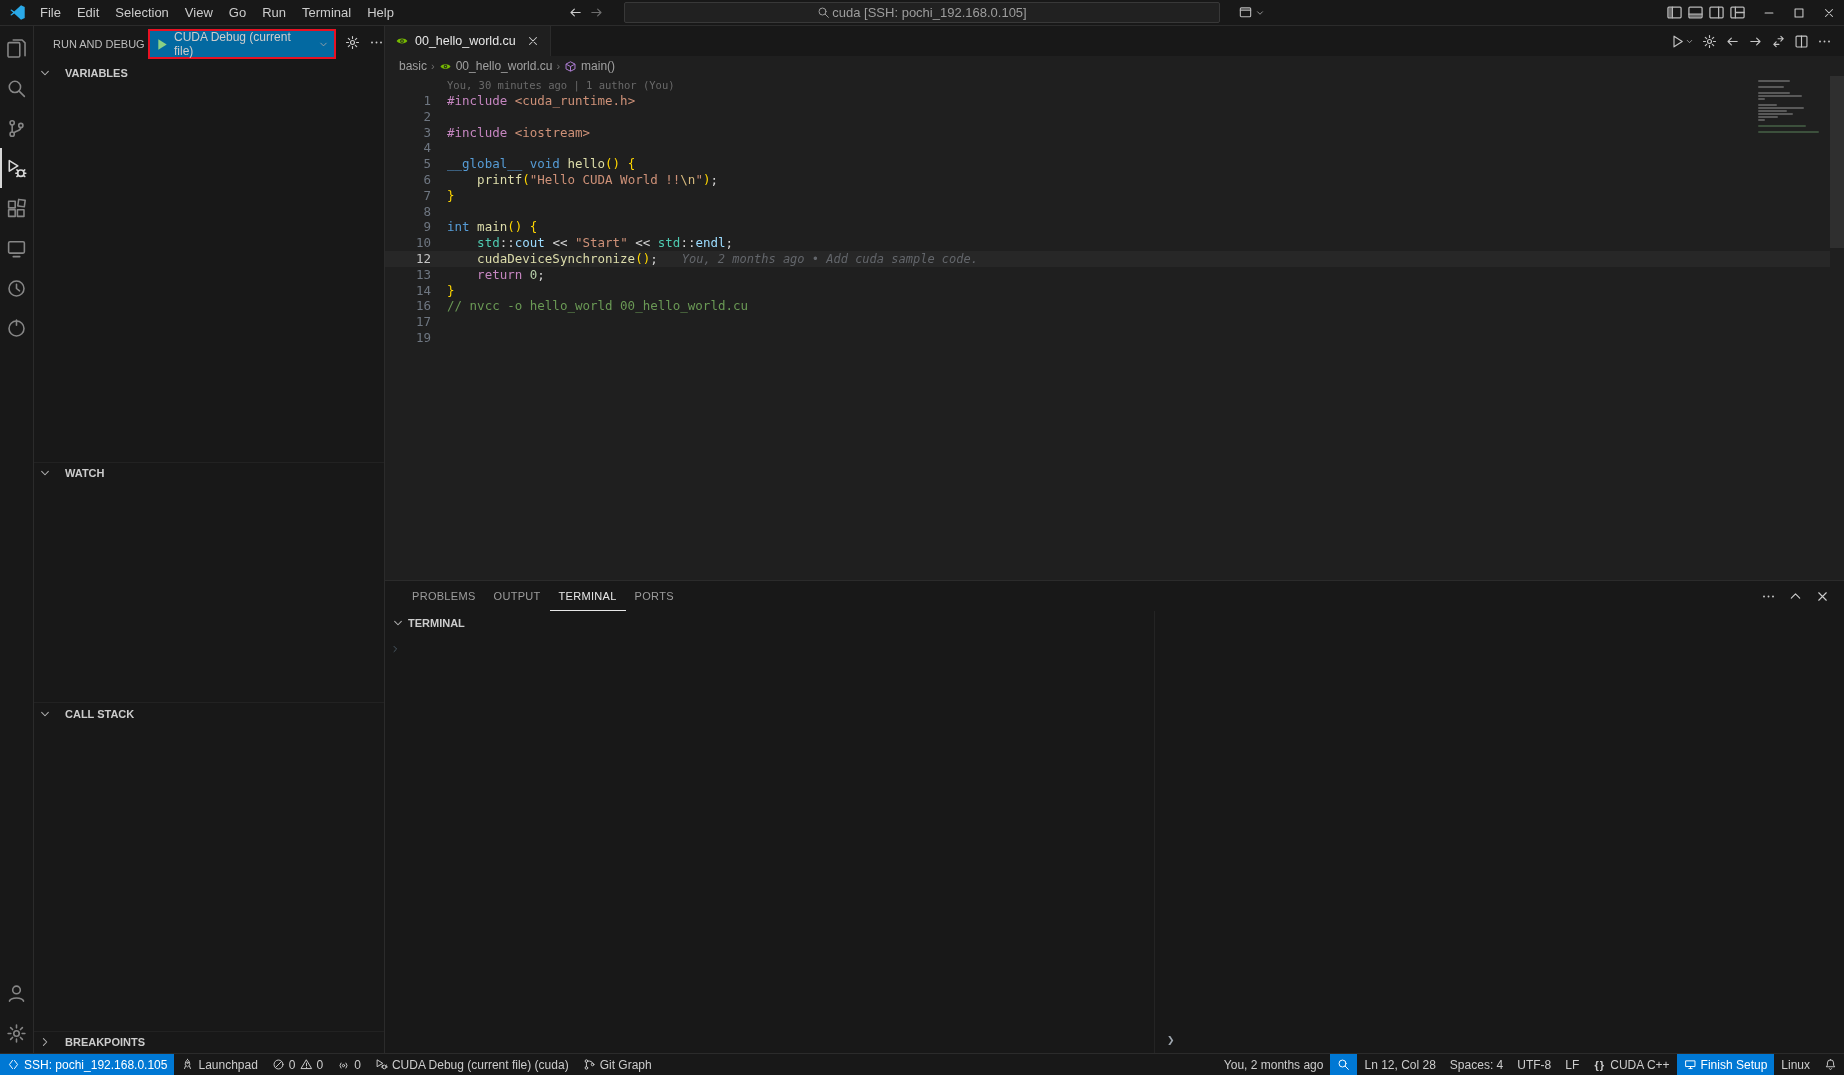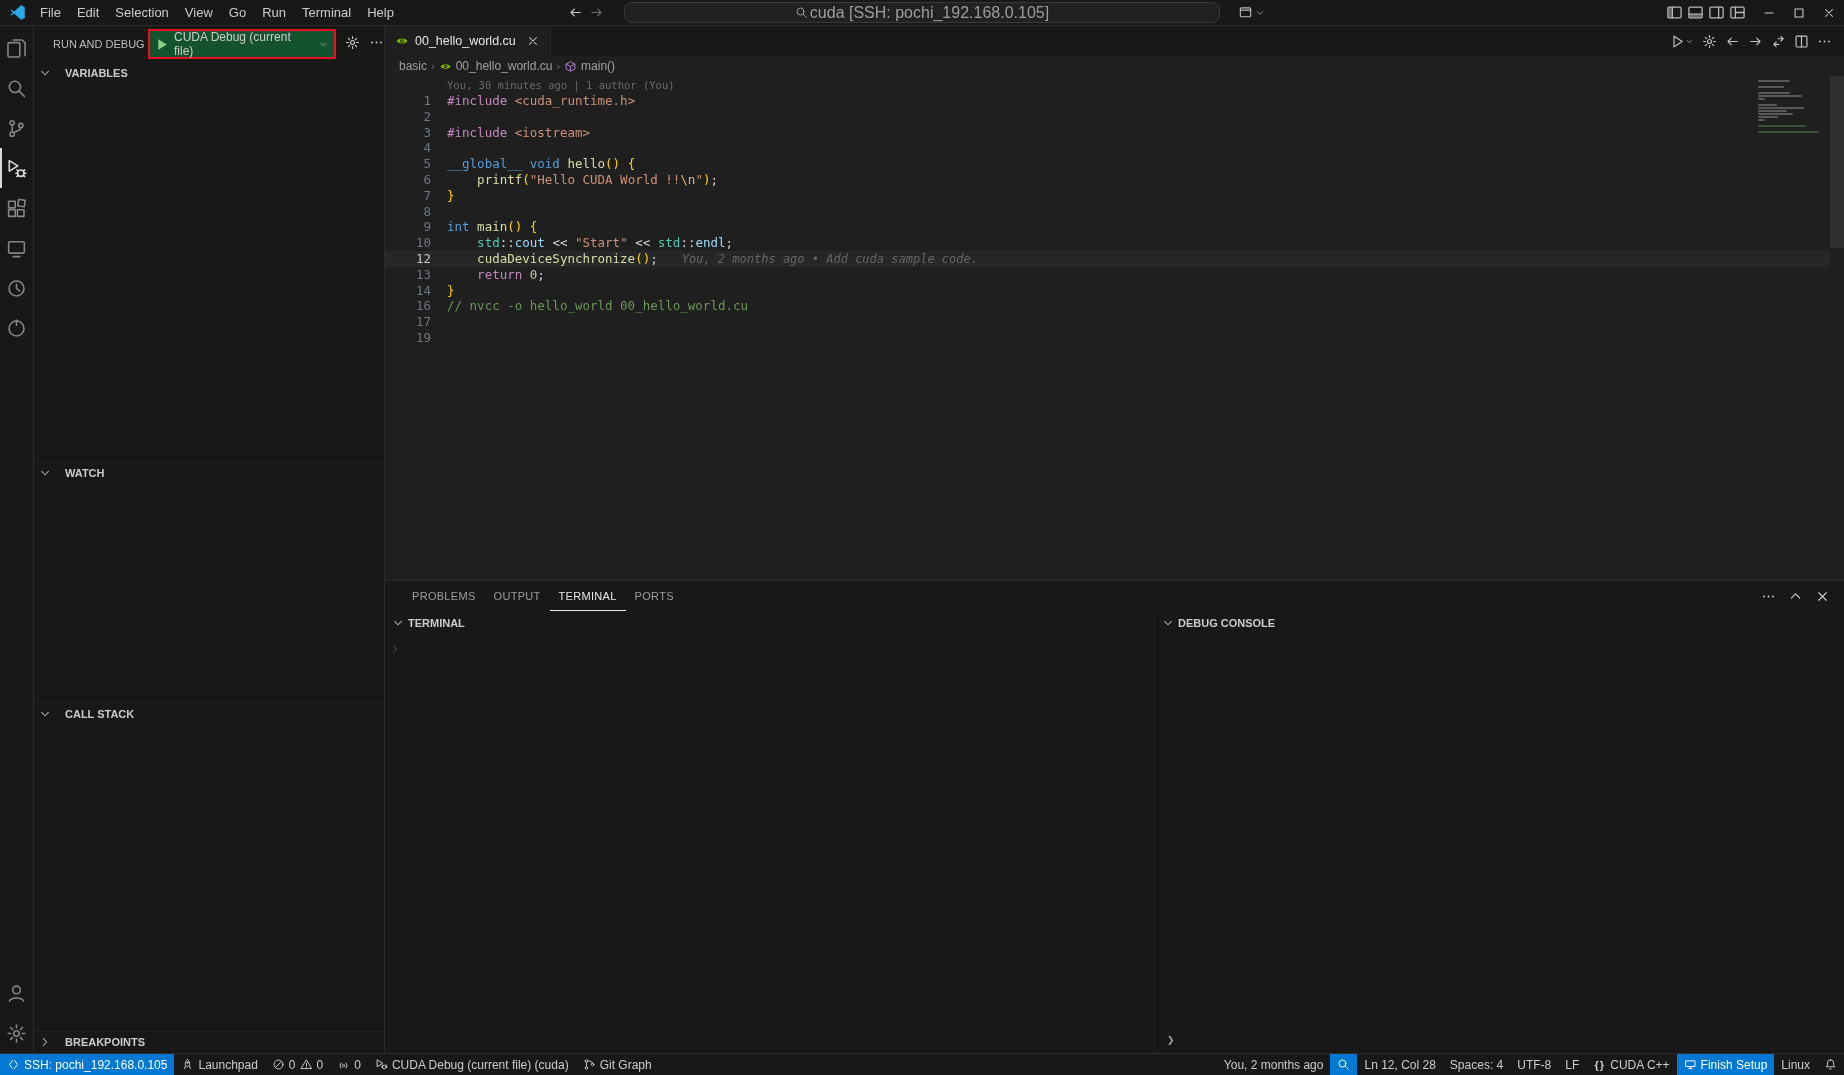--- a/index.html
+++ b/index.html
@@ -15,22 +15,22 @@
   
   .titlebar{height:26px;flex:0 0 26px;background:#181818;border-bottom:1px solid #2b2b2b;
     display:flex;align-items:center;position:relative;font-size:13px;}
   .tb-logo{margin:0 6px 0 9px;width:17px;height:17px;}
   .menus{display:flex;height:100%;align-items:center;}
   .menu-item{padding:0 8px;color:#cccccc;cursor:default;border-radius:4px;line-height:22px;}
   .nav-arrows{position:absolute;left:568px;display:flex;gap:6px;color:#cccccc;}
   .nav-arrows .ico{width:15px;height:15px;}
   .dim{color:#6e6e6e;}
   .cc{position:absolute;left:50%;transform:translateX(-50%);width:596px;height:21px;
-    background:#212121;border:1px solid #383838;border-radius:8px;display:flex;align-items:center;
-    justify-content:center;gap:2px;color:#9d9d9d;font-size:16px;}
+    background:#212121;border:1px solid #383838;border-radius:2px;display:flex;align-items:center;
+    justify-content:center;gap:2px;color:#9d9d9d;font-size:13px;}
   .cc .ico{width:13px;height:13px;}
   .after-cc{position:absolute;left:1238px;display:flex;align-items:center;gap:2px;color:#b8b8b8;}
   .after-cc .ico{width:15px;height:15px;}
   .after-cc .chev{width:10px;height:10px;}
   .tb-right{margin-left:auto;display:flex;align-items:center;height:100%;}
   .layout-group{display:flex;gap:4px;padding:0 8px;color:#b8b8b8;}
   .layout-group .ico{width:17px;height:17px;}
   .win-controls{display:flex;height:100%;}
   .win-btn{width:30px;height:100%;display:flex;align-items:center;justify-content:center;color:#cccccc;}
   .win-btn .ico{width:14px;height:14px;}
@@ -46,21 +46,21 @@
   .ab-icon{height:40px;display:flex;align-items:center;justify-content:center;color:#868686;cursor:pointer;}
   .ab-icon .ico{width:21px;height:21px;}
   .ab-icon.active{color:#d7d7d7;box-shadow:inset 2px 0 0 #d7d7d7;}
 
   
   .sidebar{width:351px;flex:0 0 351px;background:#181818;border-right:1px solid #2b2b2b;
     display:flex;flex-direction:column;min-height:0;}
   .sb-toolbar{height:36px;flex:0 0 36px;display:flex;align-items:center;padding-left:19px;}
   .sb-title{font-size:11px;color:#bcbcbc;width:95px;flex:0 0 95px;}
   .red-box{display:flex;align-items:center;gap:4px;border:2px solid #e81123;padding:2px 5px;height:30px;
-    background:#14532d;}
+    background:#0369a1;}
   .debug-select{display:flex;align-items:center;gap:5px;font-size:12px;color:#cccccc;cursor:pointer;}
   .debug-select .chev{width:11px;height:11px;color:#aaaaaa;}
   .play-btn{width:15px;height:15px;}
   .sb-tool-ico{margin-left:9px;color:#cccccc;cursor:pointer;}
   .sb-tool-ico .ico{width:15px;height:15px;}
   .sb-sections{flex:1;display:flex;flex-direction:column;min-height:0;}
   .section-h{height:22px;flex:0 0 22px;display:flex;align-items:center;gap:13px;padding-left:4px;
     font-size:11px;font-weight:bold;color:#cccccc;border-top:1px solid #222222;cursor:pointer;}
   .section-h .ico{width:14px;height:14px;color:#b0b0b0;}
   .section-h:first-child{border-top:none;}
@@ -598,28 +598,20 @@
             </div>
             <div class="pane-body">
               <span class="ico term-deco" id="term-deco">
                   <svg viewBox="0 0 16 16" fill="none" stroke="currentColor" stroke-width="1.2" stroke-linecap="round" stroke-linejoin="round">
                     <path d="M4 4.5 7.5 8 4 11.5"></path>
                   </svg>
                 </span>
             </div>
           </div>
           <div class="console-pane">
-            <div class="pane-h">
-              <span class="ico" id="cons-chev">
-                  <svg viewBox="0 0 16 16" fill="none" stroke="currentColor" stroke-width="1.2" stroke-linecap="round" stroke-linejoin="round">
-                    <path d="M4.2 6.2 8 10l3.8-3.8"></path>
-                  </svg>
-                </span>
-              <span>DEBUG CONSOLE</span>
-            </div>
             <div class="pane-body">
               <span class="console-prompt">❯</span>
             </div>
           </div>
         </div>
       </div>
     </div>
   </div>
 
   <div class="statusbar">

